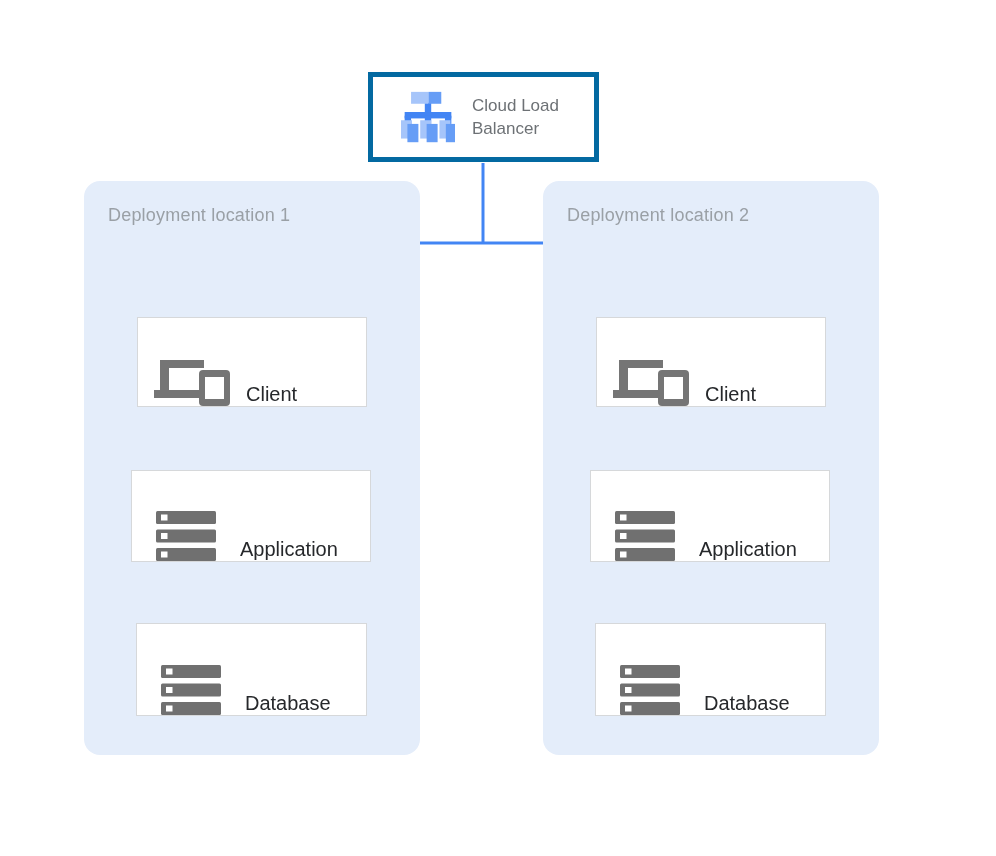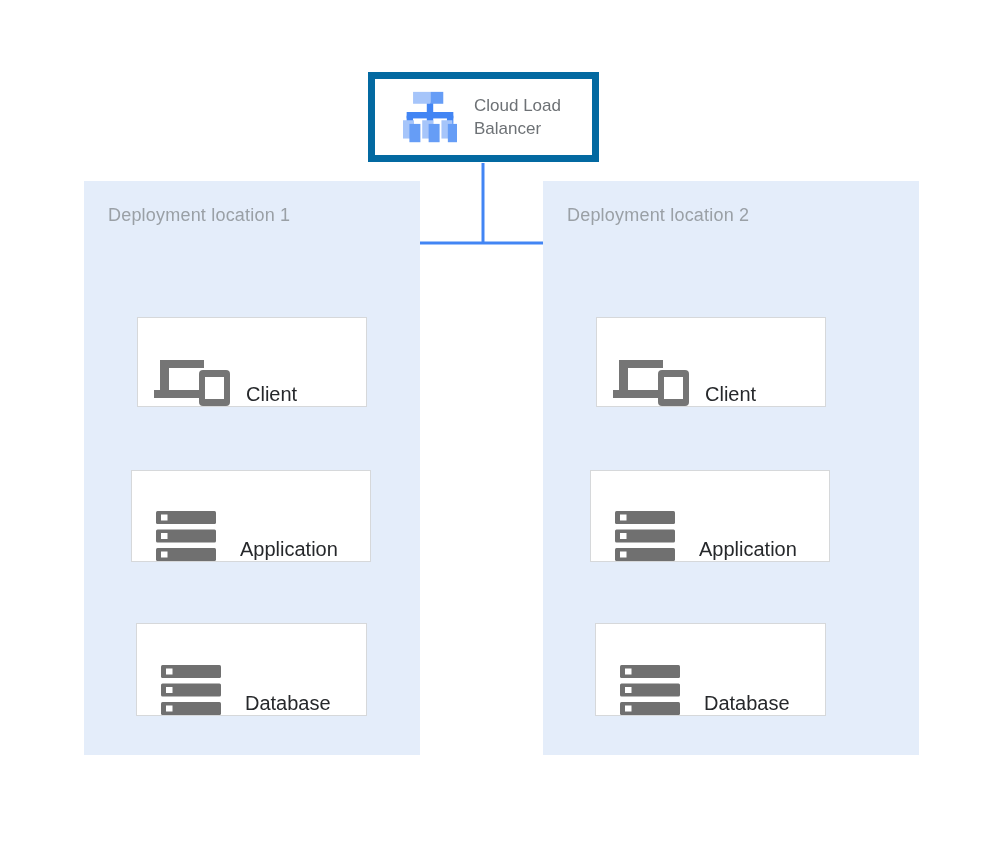--- a/index.html
+++ b/index.html
@@ -20,23 +20,24 @@
     left: 0; top: 0;
     width: 996px; height: 856px;
     pointer-events: none;
   }
   .panel {
     position: absolute;
     width: 336px;
     height: 574px;
     top: 181px;
     background: #e4edfa;
+    border-radius: 16px;
   }
   .panel-left  { left: 84px; }
-  .panel-right { left: 543px; padding-left: 40px; }
+  .panel-right { left: 543px; }
   .panel-label {
     position: absolute;
     left: 24px;
     top: 24px;
     font-size: 18px;
     color: #9aa0a6;
     letter-spacing: 0.2px;
     white-space: nowrap;
   }
   .node {
@@ -61,21 +62,21 @@
     color: #26282b;
     white-space: nowrap;
   }
   .lb-box {
     position: absolute;
     left: 368px;
     top: 72px;
     width: 231px;
     height: 90px;
     background: #ffffff;
-    border: 7px solid #0369a1;
+    border: 5px solid #0369a1;
     box-sizing: border-box;
     display: flex;
     align-items: center;
   }
   .lb-box .icon-wrap {
     width: 56px;
     margin-left: 27px;
     display: flex;
     justify-content: center;
     align-items: center;

